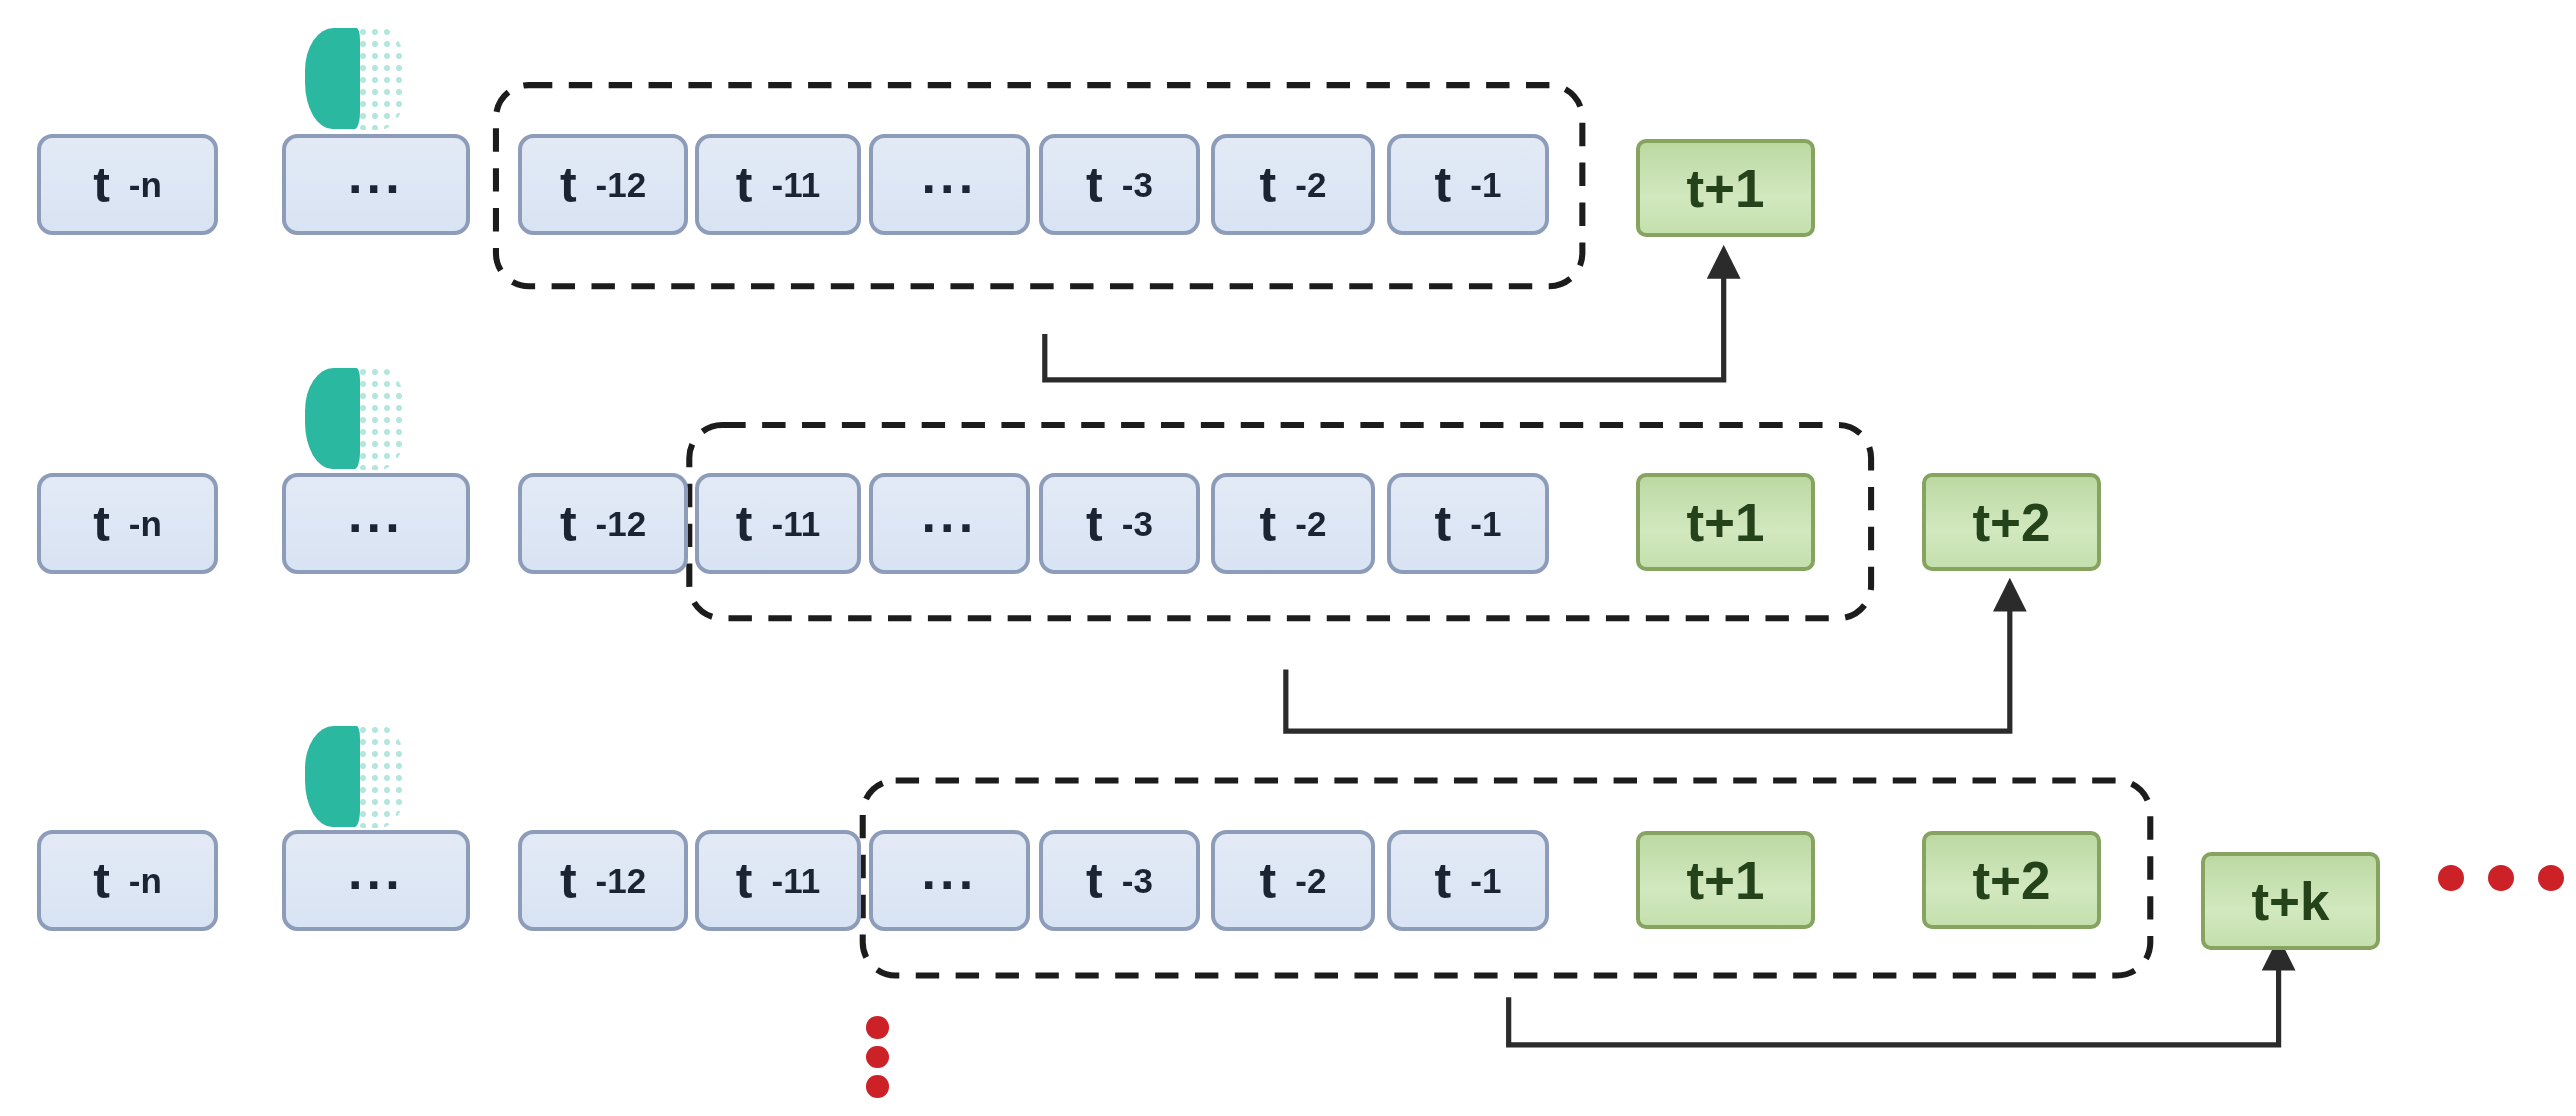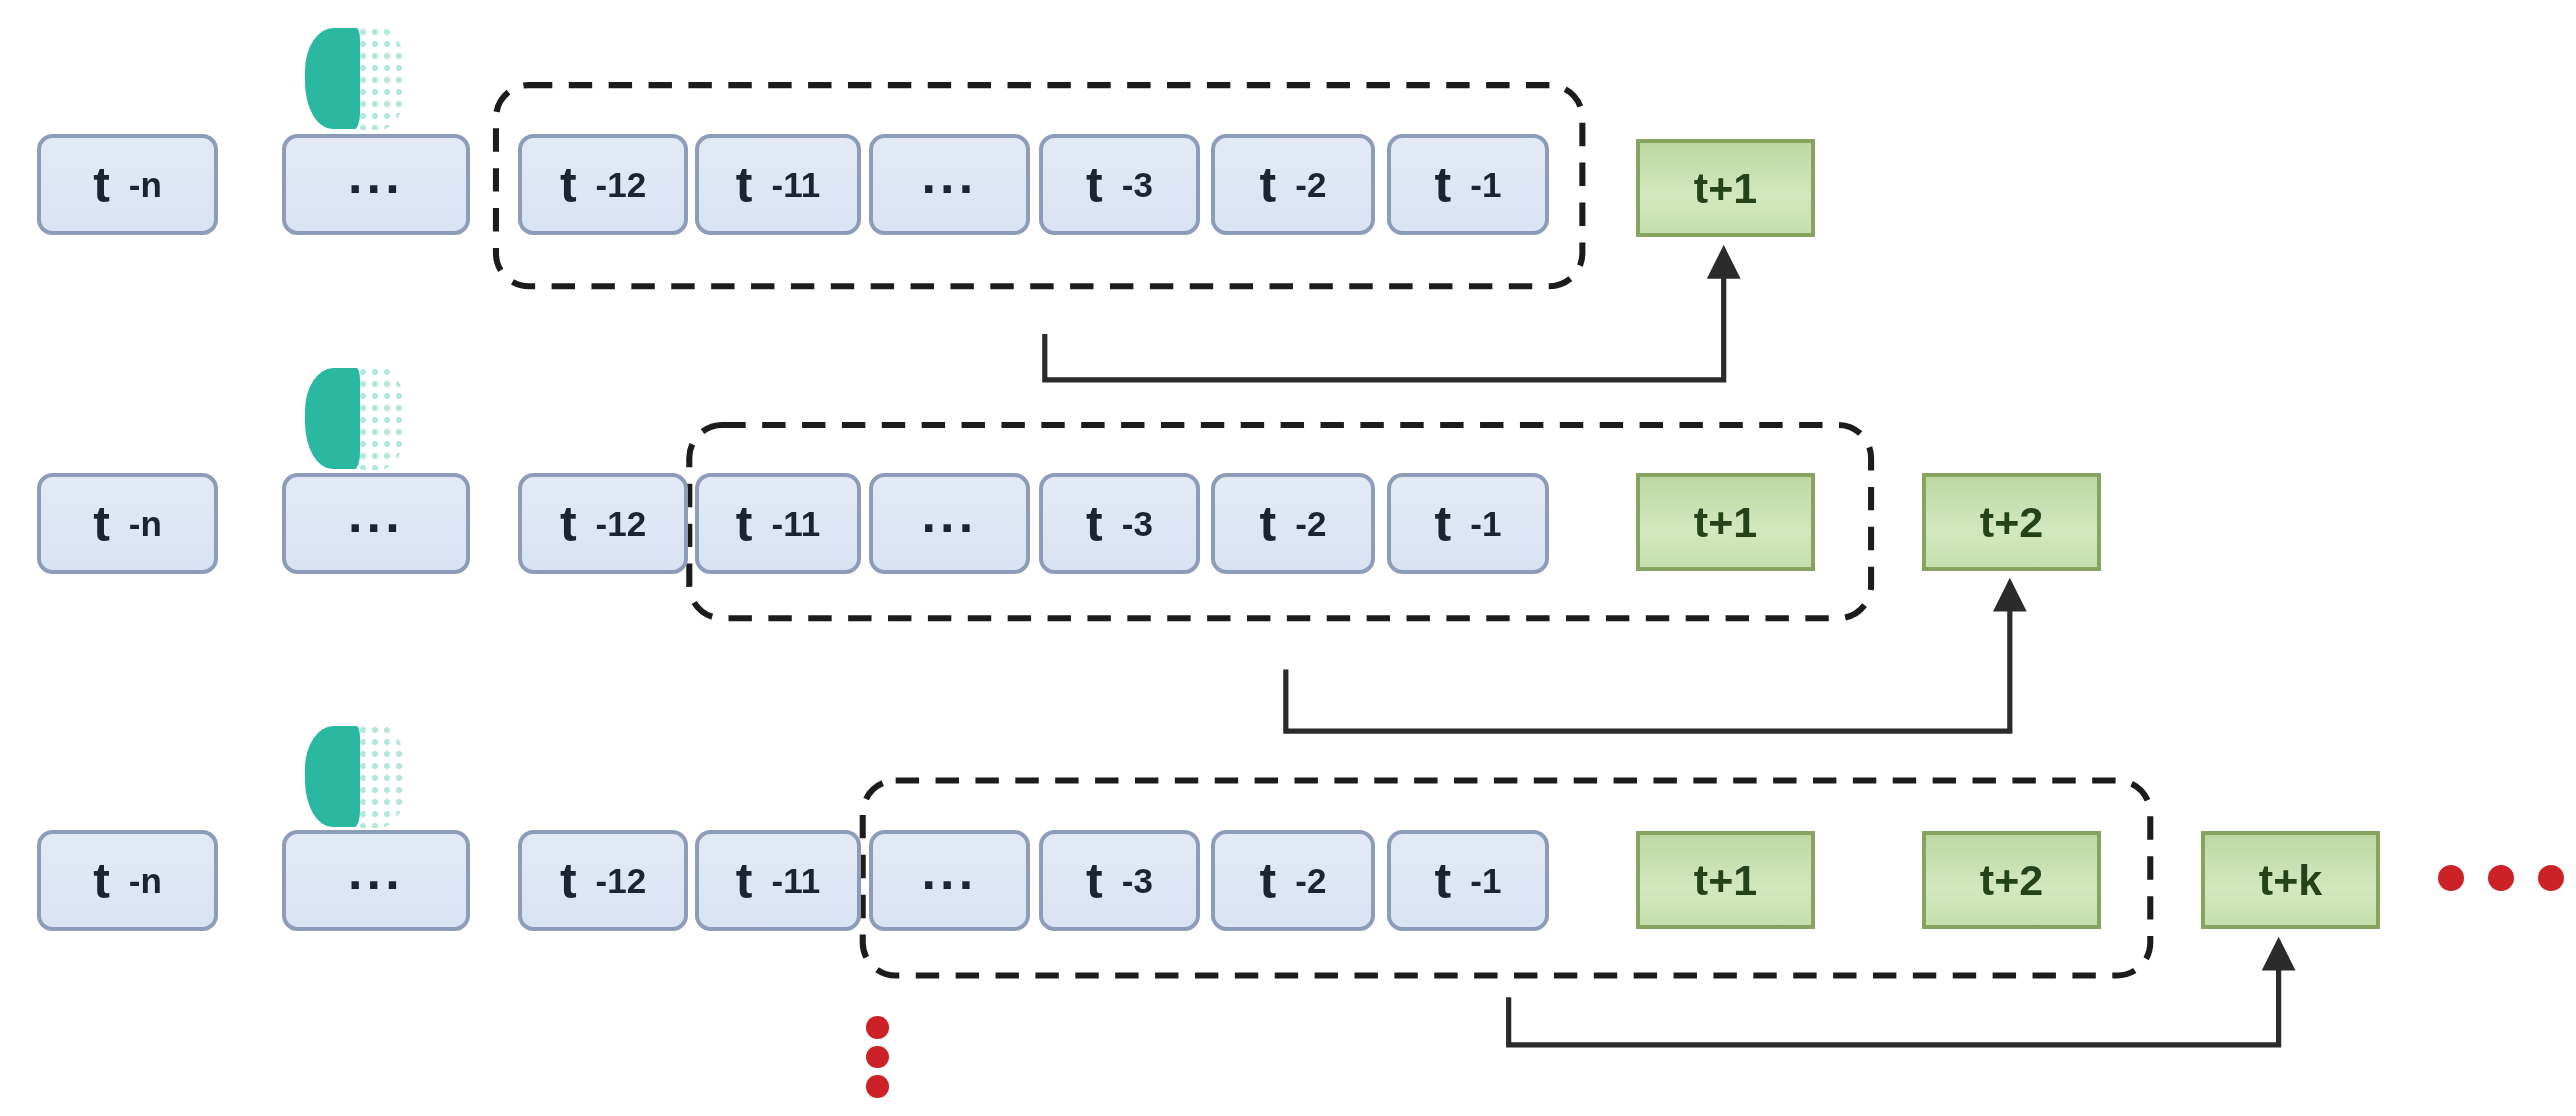--- a/index.html
+++ b/index.html
@@ -16,23 +16,23 @@
     display:flex;align-items:center;justify-content:center;
     color:#1b2433;font-weight:bold;
   }
   .cell .main{font-size:50px;line-height:1;}
   .cell .sub{font-size:35px;line-height:1;margin-left:19px;}
   .cell .dots{font-size:52px;letter-spacing:4.3px;transform:translateY(-10.4px);}
   
   .pred{
     position:absolute;width:179px;height:98px;box-sizing:border-box;
     background:linear-gradient(180deg,#bcd9a2,#d2e8bf 60%,#c4e0ad);
-    border:4.3px solid #86a35f;border-radius:0;
+    border:4.3px solid #86a35f;border-radius:10px;
     display:flex;align-items:center;justify-content:center;
-    color:#24431b;font-weight:bold;font-size:43px;
+    color:#24431b;font-weight:bold;font-size:53px;
   }
   
   .brain{position:absolute;width:102px;height:108px;}
   .brain .left{
     position:absolute;left:0;top:3.5px;width:55px;height:101px;background:#2ab9a0;
     border-radius:52% 6% 10% 50% / 42% 12% 16% 46%;
   }
   .brain .right{
     position:absolute;right:0;top:1.7px;width:50px;height:104px;opacity:.55;
     background-image:radial-gradient(circle, rgba(42,185,160,.65) 2.6px, rgba(42,185,160,0) 3.5px);
@@ -177,21 +177,21 @@
   <div class="cell" style="left:1387px;top:830px;width:162px">
       <span class="main">t</span>
       <span class="sub">-1</span>
     </div>
   <div class="pred" style="left:1636px;top:831px">
       <span>t+1</span>
     </div>
   <div class="pred" style="left:1922px;top:831px">
       <span>t+2</span>
     </div>
-  <div class="pred" style="left:2201px;top:831px">
+  <div class="pred" style="left:2201px;top:852px">
       <span>t+k</span>
     </div>
 
   <div class="vdots" style="left:866px;top:1016px">
       <i></i>
       <i></i>
       <i></i>
     </div>
   <div class="hdots" style="left:2438px;top:865px">
       <i></i>

